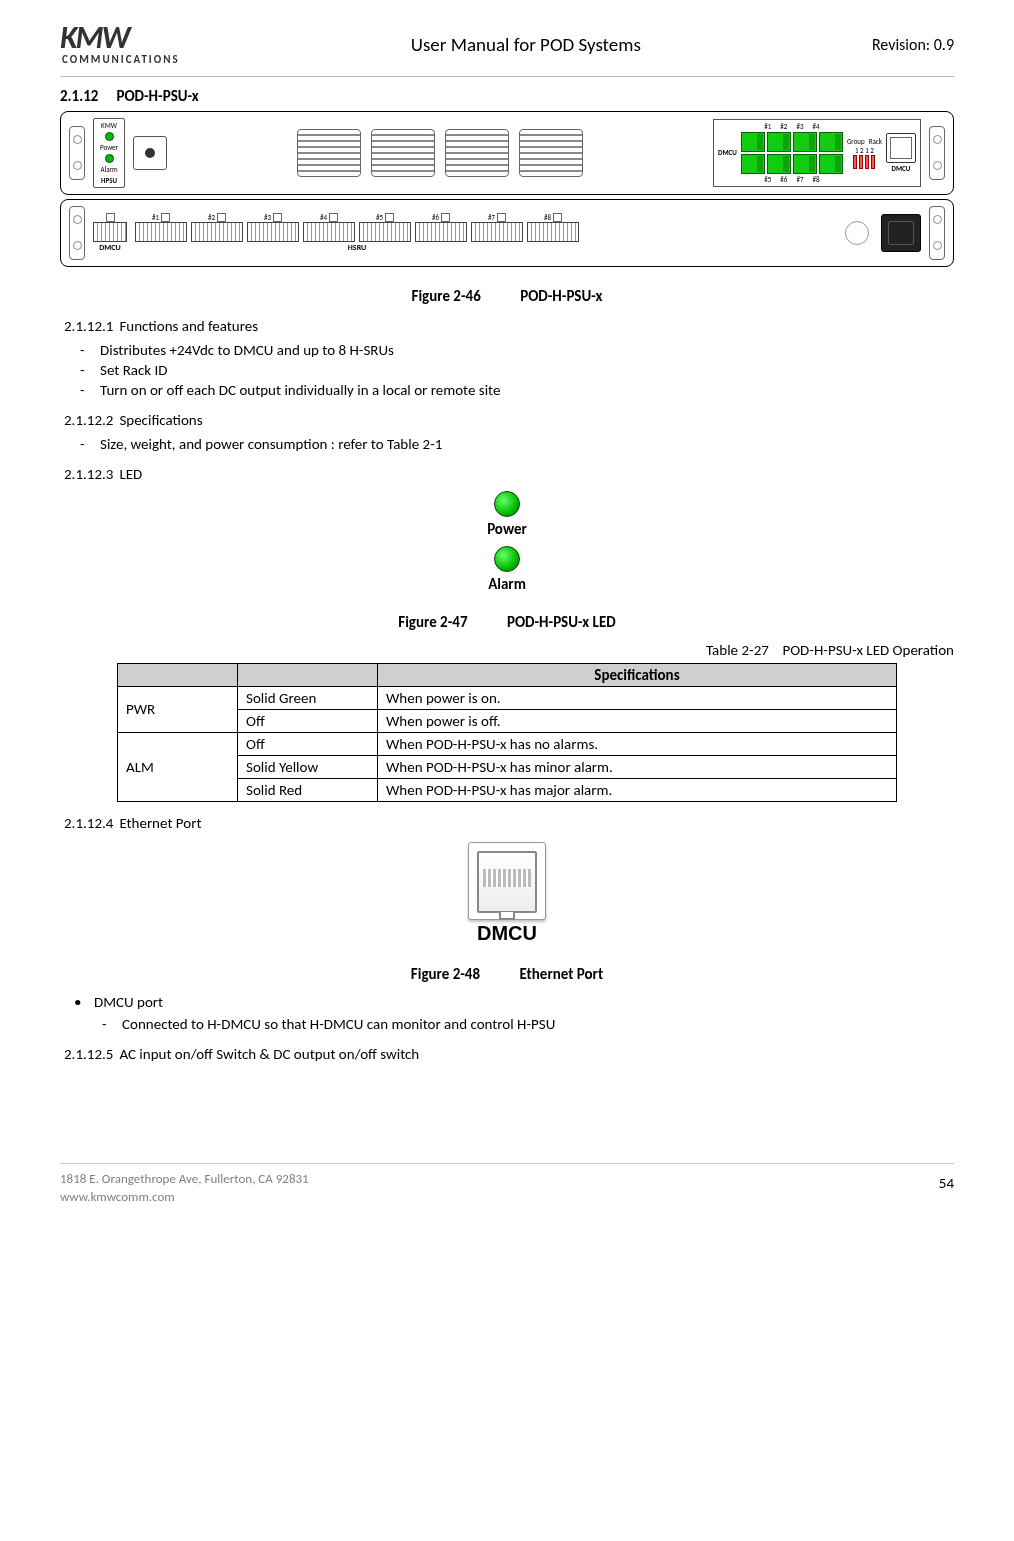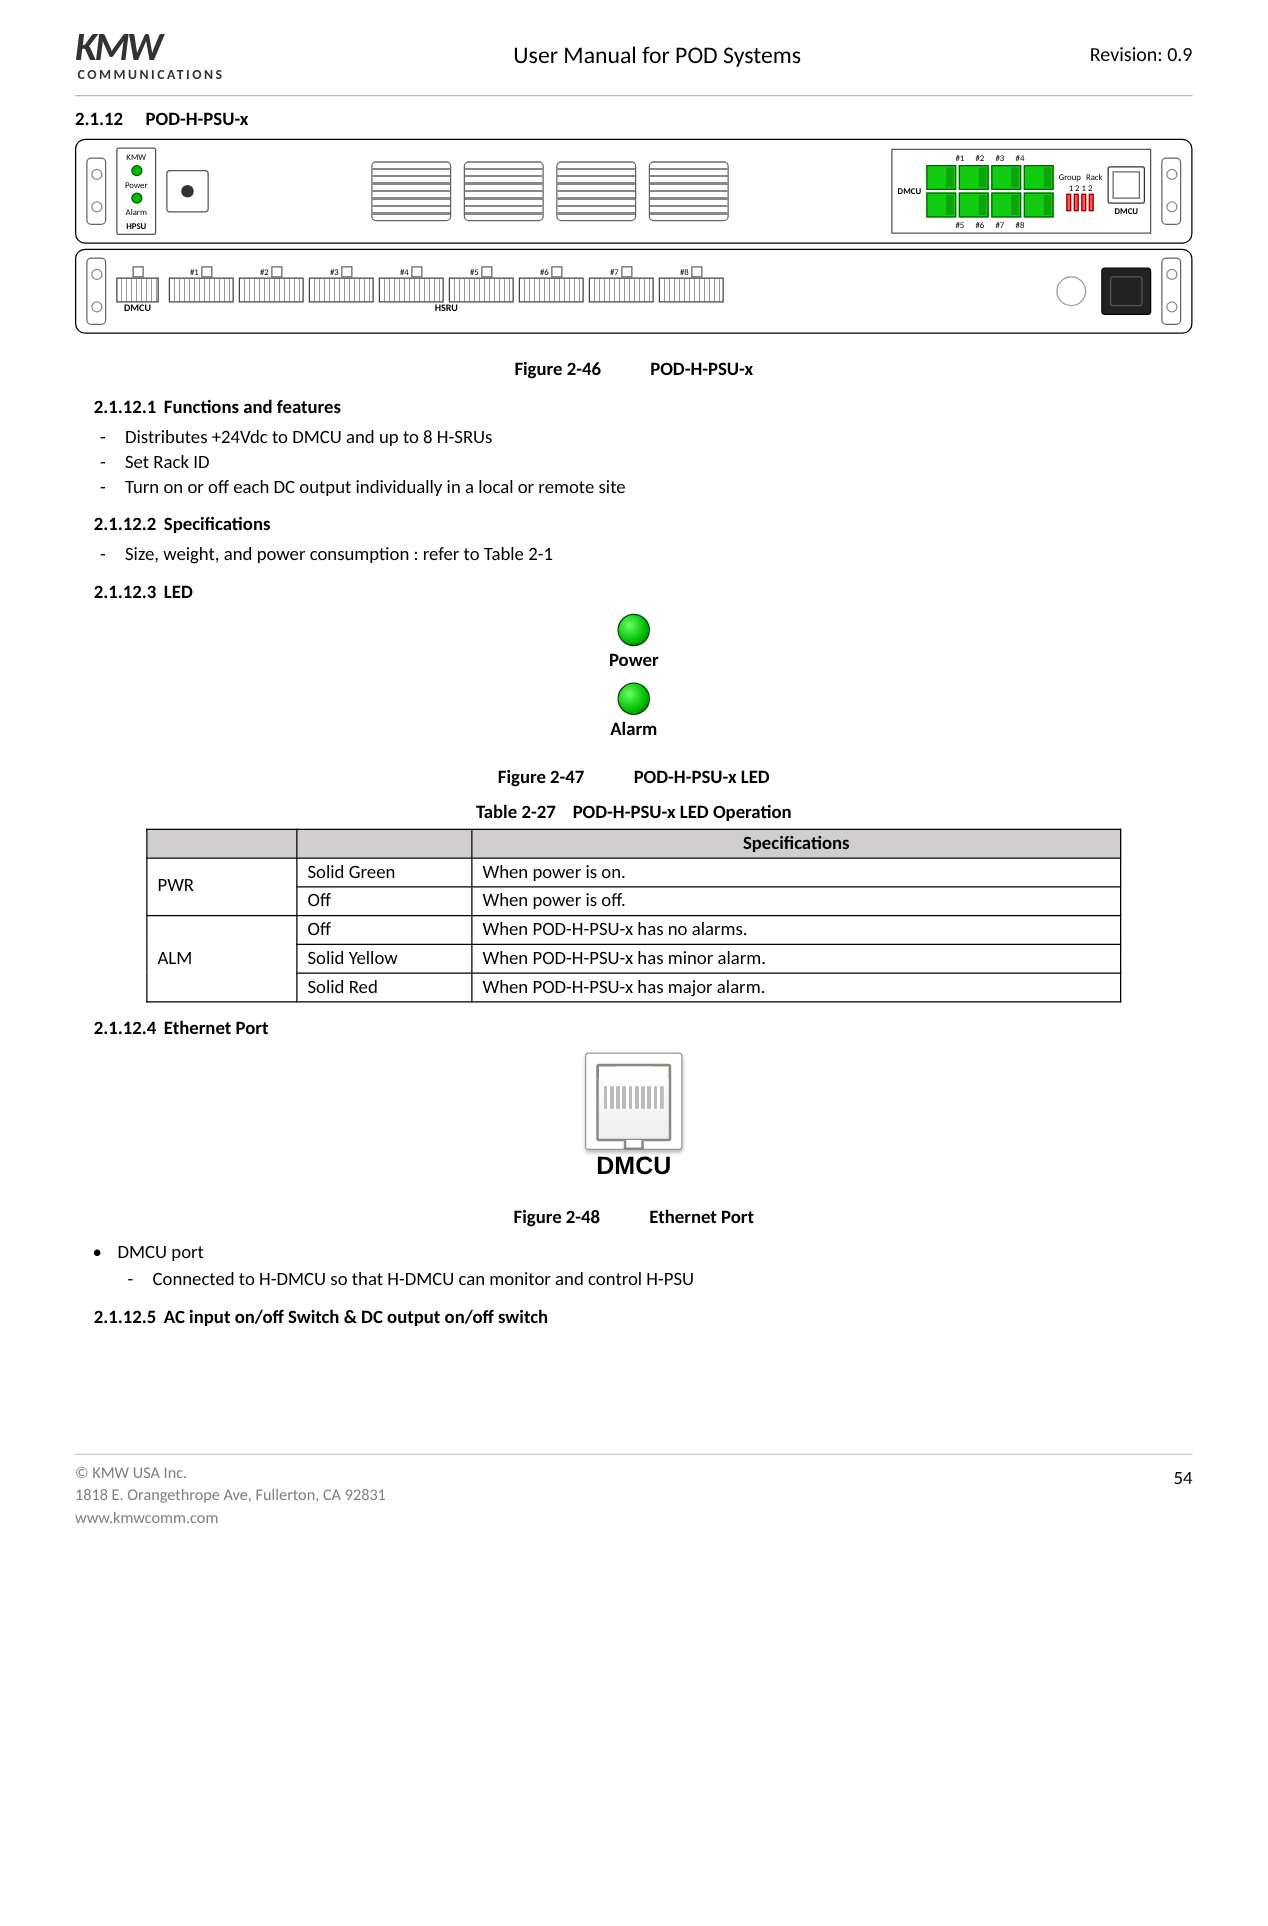--- a/index.html
+++ b/index.html
@@ -5,29 +5,29 @@
   *{box-sizing:border-box;margin:0;padding:0}
   body{font-family:"Calibri","Segoe UI",Arial,sans-serif;font-size:15px;color:#000;background:#fff;width:1014px;margin:0 auto;padding:24px 60px 30px 60px}
   .header-row{display:flex;align-items:center;justify-content:space-between;margin-bottom:10px}
   .logo{display:flex;flex-direction:column;align-items:flex-start;font-weight:bold}
   .logo-kmw{font-size:32px;font-weight:900;font-style:italic;color:#333;letter-spacing:-2px;line-height:.9}
   .logo-comm{font-size:11px;letter-spacing:2px;color:#333;margin-left:2px}
   .hdr-center{flex:1;text-align:center;font-size:19px}
   .hdr-right{font-size:16px}
   hr.hdr-rule{border:none;border-top:1px solid #bbb;margin-bottom:8px}
   .h-row{display:flex;gap:18px;font-weight:bold;margin:10px 0 6px}
-  .h-sub{display:flex;gap:6px;font-weight:bold;margin:12px 15px 6px}
+  .h-sub{display:flex;gap:6px;font-weight:normal;margin:12px 4px 6px}
   ul.dash{list-style:none;padding-left:40px;margin:4px 0}
   ul.dash li::before{content:"-";display:inline-block;width:20px;margin-left:-20px}
   ul.dash li{margin:2px 0}
   ul.bullet{list-style:none;padding-left:34px;margin:8px 0 4px}
   ul.bullet li::before{content:"\2022";display:inline-block;width:20px;margin-left:-20px}
   .fig-caption{text-align:center;font-weight:bold;margin:20px 0 10px}
   .fig-caption span+span{margin-left:36px}
-  .tbl-caption{text-align:center;font-weight:bold;margin:10px 0 4px}
+  .tbl-caption{text-align:right;font-weight:normal;margin:10px 0 4px}
   
   .rack-box{border:1px solid #000;border-radius:8px;padding:6px 8px;margin:4px 0;display:flex;align-items:center;gap:8px;background:#fff}
   .ear{width:16px;height:54px;border:1px solid #666;border-radius:4px;display:flex;flex-direction:column;justify-content:space-around;align-items:center}
   .ear .hole{width:9px;height:9px;border:1px solid #888;border-radius:50%}
   .hpsu-left{display:flex;flex-direction:column;align-items:center;border:1px solid #555;border-radius:2px;padding:2px 6px;font-size:7px;gap:2px}
   .mini-led{width:9px;height:9px;border-radius:50%;background:#0b0;border:1px solid #050}
   .vents{flex:1;display:flex;gap:10px;justify-content:center}
   .vent{width:64px;height:48px;border:1px solid #666;border-radius:4px;background:repeating-linear-gradient(#fff,#fff 4px,#888 4px,#888 6px)}
   .dmcu-block{display:flex;align-items:center;gap:4px;border:1px solid #555;padding:2px 4px;font-size:7px}
   .sw-grid{display:grid;grid-template-columns:repeat(4,24px);grid-template-rows:repeat(2,20px);gap:2px}
@@ -342,17 +342,16 @@
   <li>Connected to H-DMCU so that H-DMCU can monitor and control H-PSU</li>
 </ul>
 
 <div class="h-sub">
   <span>2.1.12.5</span>
   <span>AC input on/off Switch &amp; DC output on/off switch</span>
 </div>
 
 <div class="footer">
   <hr>
-  <div>© KMW USA Inc.</div>
   <div>1818 E. Orangethrope Ave, Fullerton, CA 92831</div>
   <div>www.kmwcomm.com</div>
   <div class="page-num">54</div>
 </div>
 
 </body></html>

